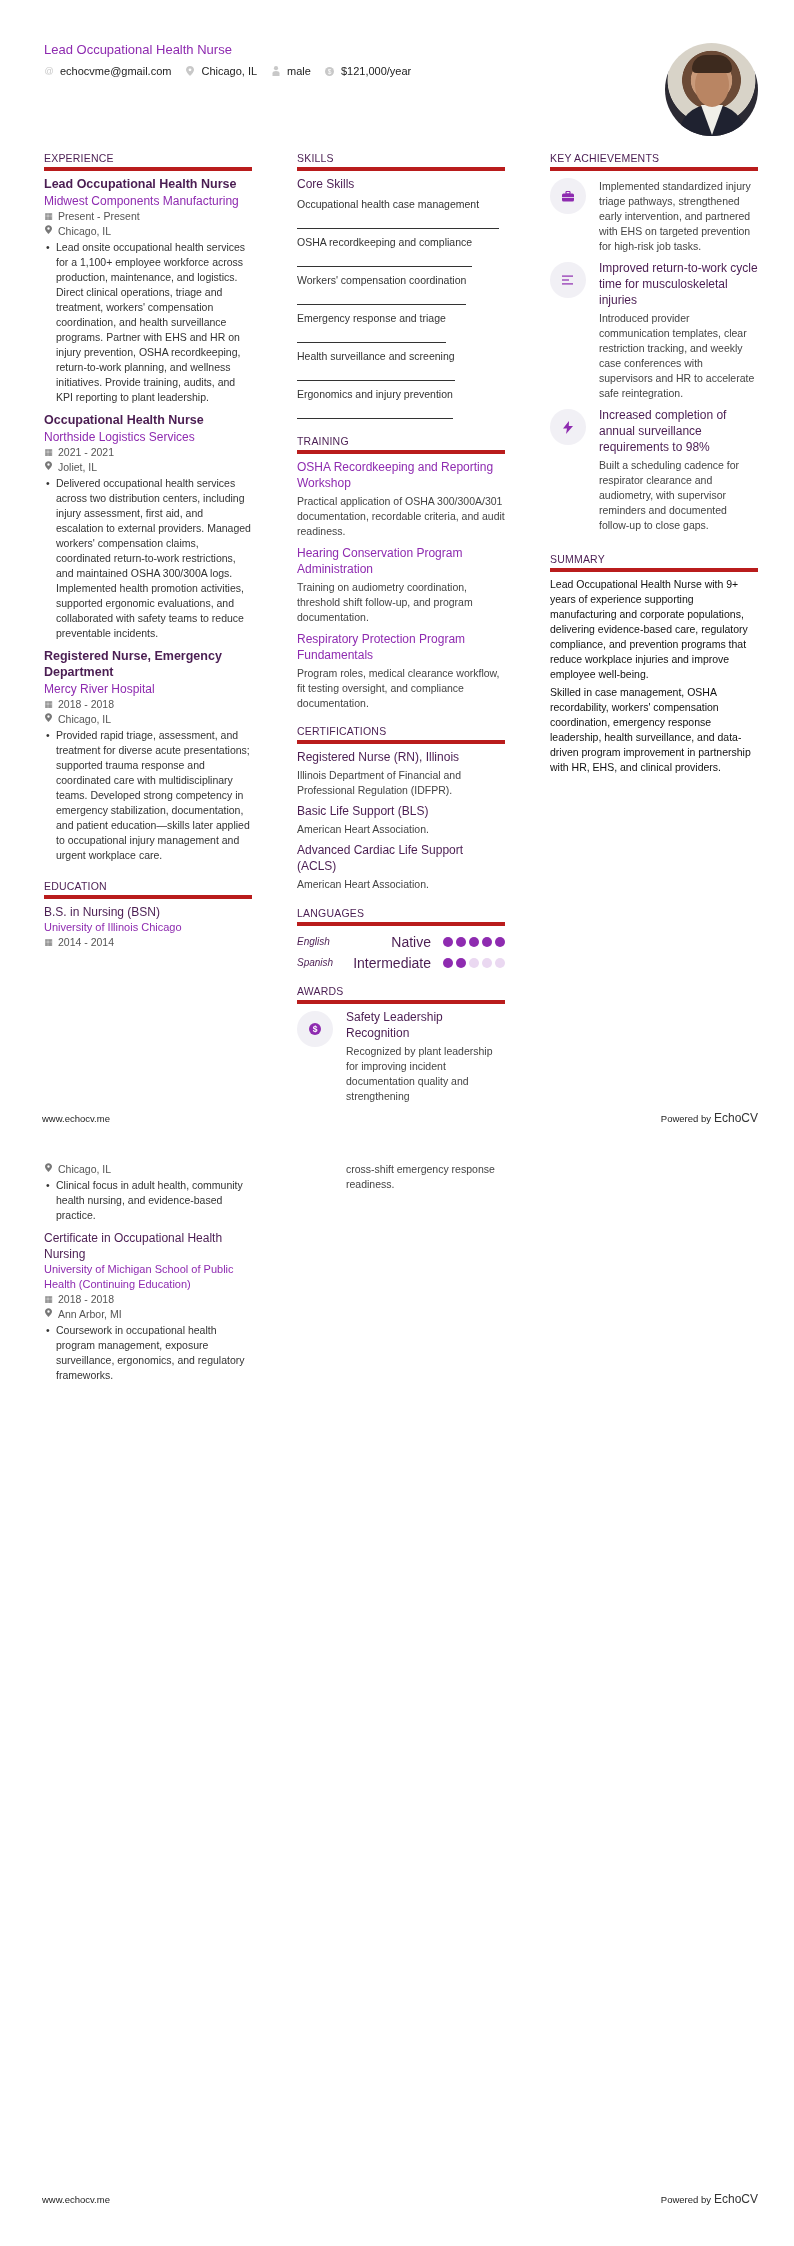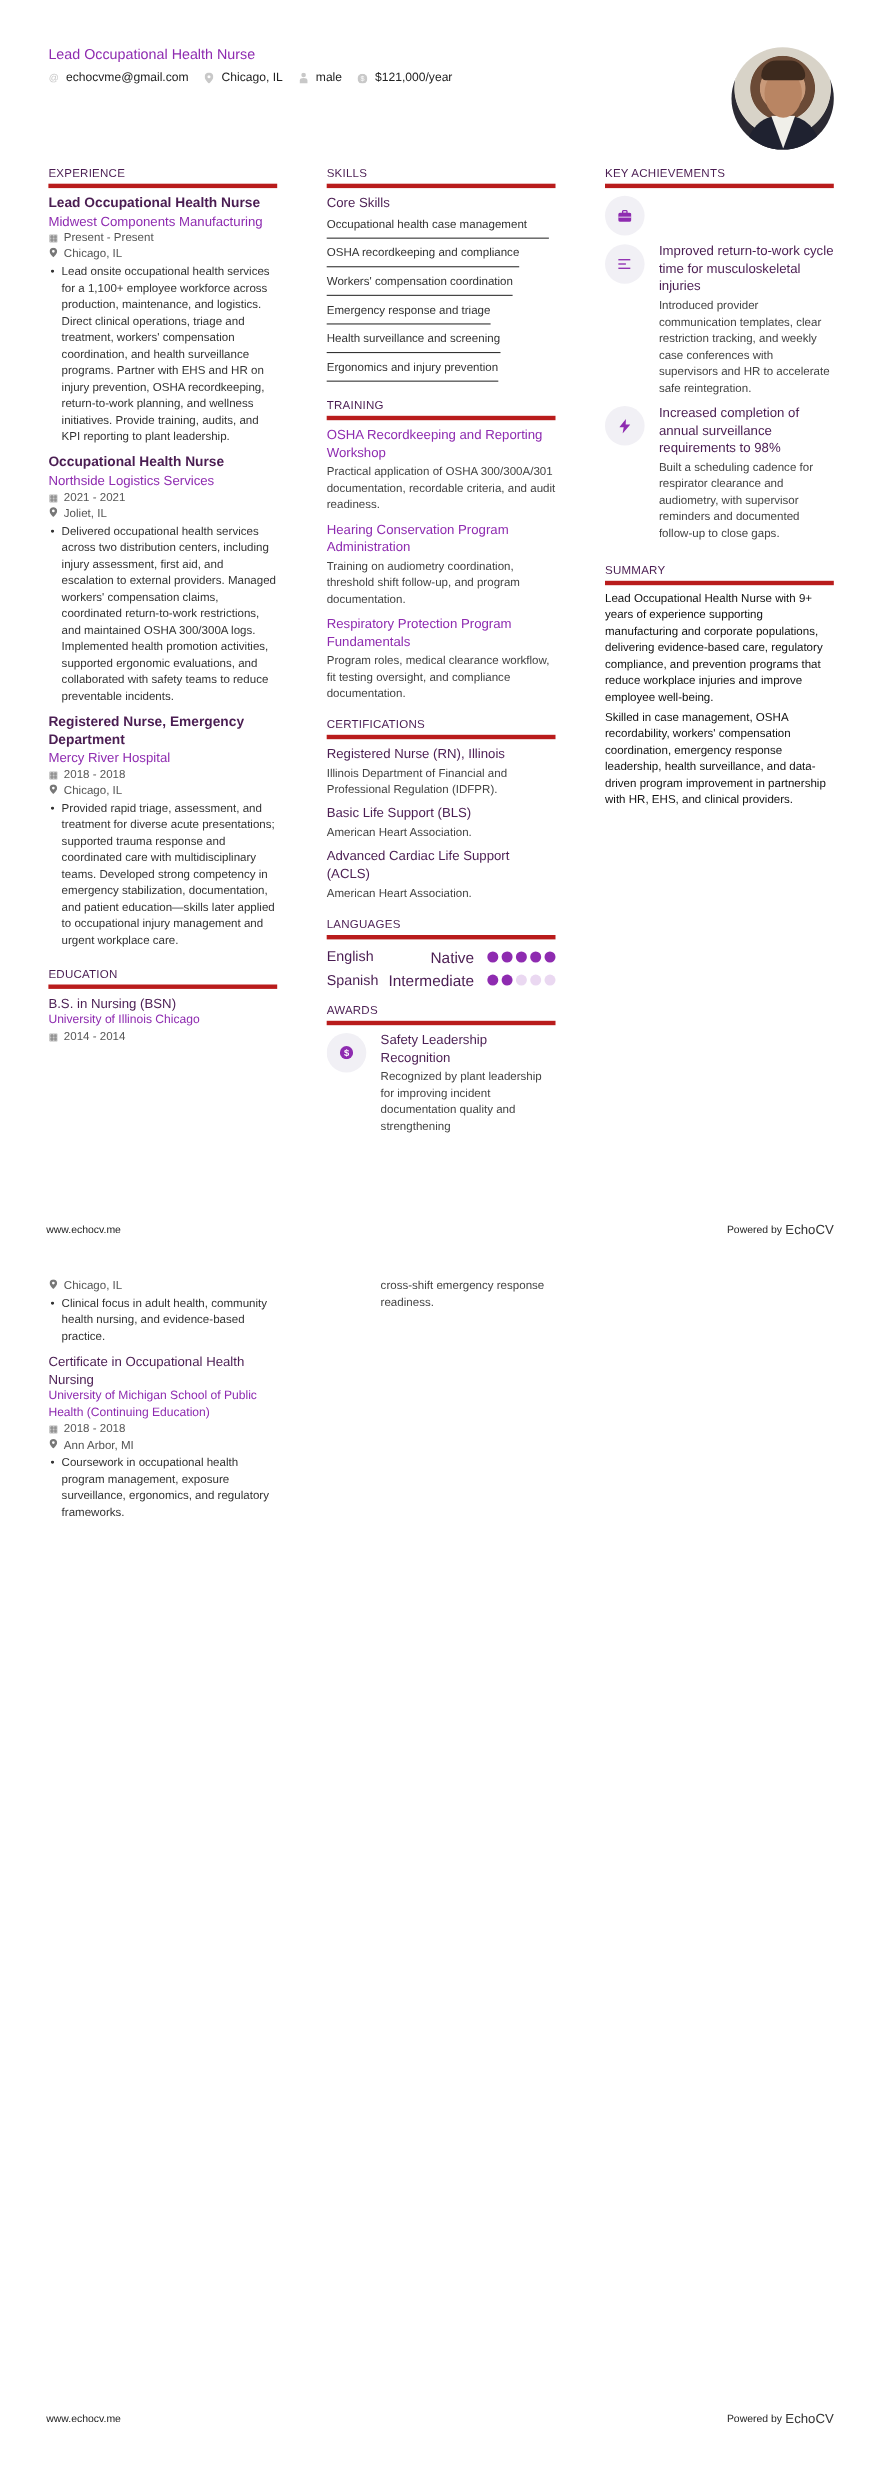--- a/index.html
+++ b/index.html
@@ -37,31 +37,31 @@
   .meta .mi { width: 9px; margin-right: 5px; color: #777; font-size: 9px; text-align: center; }
   .bullets { list-style: none; margin-top: 1px; }
   .bullets li { position: relative; padding-left: 12px; font-size: 10.5px; line-height: 15px; color: #333; }
   .bullets li::before { content: "•"; position: absolute; left: 2px; top: 0; color: #333; }
   .entry { margin-bottom: 7px; }
 
   .edu-degree { font-size: 12px; color: #4a1d52; line-height: 16px; }
   .edu-school { font-size: 11px; color: #8e2bb0; line-height: 15px; }
 
   .skill-group { font-size: 12px; color: #4a1d52; line-height: 16px; margin-bottom: 3px; }
-  .skill { font-size: 10.5px; line-height: 15px; color: #333; padding: 2px 0 4px 0; border-bottom: 1px solid #333; margin-bottom: 4px; display: table; }
+  .skill { font-size: 10.5px; line-height: 15px; color: #333; padding: 2px 0 16px 0; border-bottom: 1px solid #333; margin-bottom: 4px; display: table; }
   .skill.wide { display: block; width: 202px; }
 
   .train-title { font-size: 12px; color: #8e2bb0; line-height: 16px; }
   .train-desc { font-size: 10.5px; color: #444; line-height: 15px; margin-top: 3px; margin-bottom: 6px; }
 
   .cert-title { font-size: 12px; color: #4a1d52; line-height: 16px; }
   .cert-desc { font-size: 10.5px; color: #444; line-height: 15px; margin-top: 3px; margin-bottom: 5px; }
 
   .lang-row { display: flex; align-items: center; height: 21px; }
-  .lang-name { font-size: 13px; color: #4a1d52; flex: 1; }
+  .lang-name { font-size: 10px; color: #4a1d52; flex: 1; font-style: italic; }
   .lang-level { font-size: 14px; color: #4a1d52; margin-right: 9px; }
   .dots { display: flex; }
   .dot { width: 10px; height: 10px; border-radius: 50%; margin-left: 3px; }
   .dot.on { background: #8e2bb0; }
   .dot.off { background: #ead8f1; }
 
   .ach { display: flex; margin-bottom: 6px; }
   .ach-icon { flex: 0 0 36px; width: 36px; height: 36px; border-radius: 50%; background: #f1f0f5; display: flex; align-items: center; justify-content: center; margin-right: 13px; margin-top: 2px; color: #8e2bb0; }
   .ach-body { flex: 1; }
   .ach-title { font-size: 12px; color: #4a1d52; line-height: 16px; }
@@ -276,20 +276,21 @@
 
     <div class="ach">
       <div class="ach-icon">
         <svg width="12" height="11" viewBox="0 0 12 11">
             <rect x="4" y="0.5" width="4" height="2.5" rx="0.8" fill="none" stroke="#8e2bb0" stroke-width="1.2"></rect>
             <rect x="0" y="2.5" width="12" height="8" rx="1.5" fill="#8e2bb0"></rect>
             <rect x="0" y="6" width="12" height="0.8" fill="#f1f0f5"></rect>
           </svg>
       </div>
       <div class="ach-body">
+        <div class="ach-desc">Implemented standardized injury triage pathways, strengthened early intervention, and partnered with EHS on targeted prevention for high-risk job tasks.</div>
       </div>
     </div>
 
     <div class="ach">
       <div class="ach-icon">
         <svg width="12" height="10" viewBox="0 0 12 10">
             <rect x="0" y="0.5" width="11" height="1.2" fill="#8e2bb0"></rect>
             <rect x="0" y="4.4" width="7" height="1.2" fill="#8e2bb0"></rect>
             <rect x="0" y="8.3" width="11" height="1.2" fill="#8e2bb0"></rect>
           </svg>

